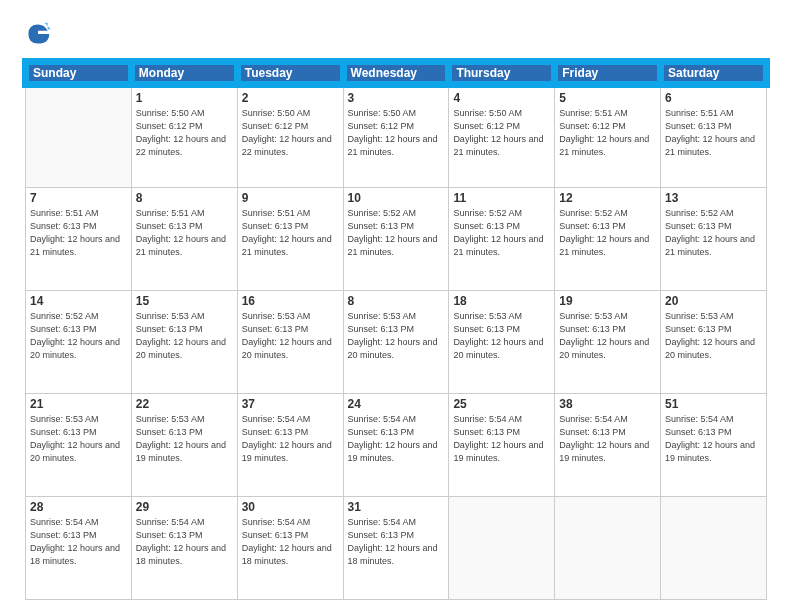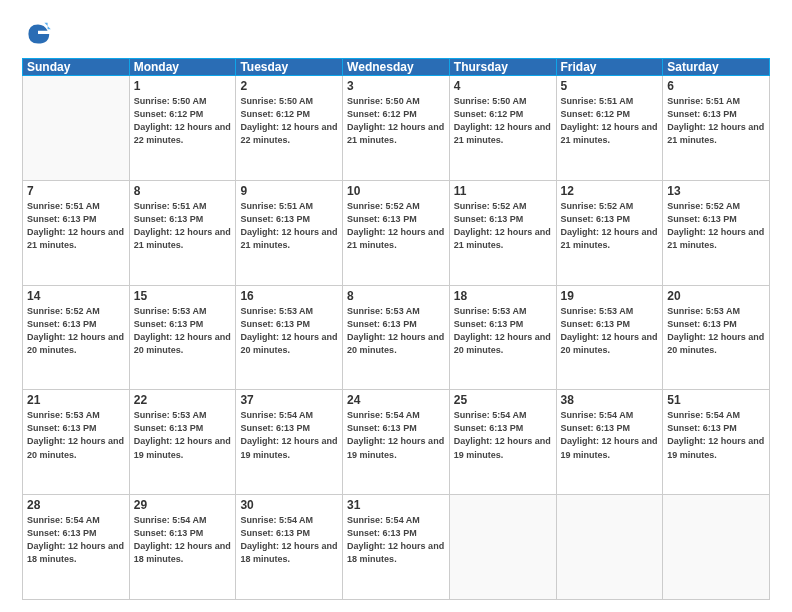--- a/index.html
+++ b/index.html
@@ -67,21 +67,21 @@
       border-collapse: collapse;
       width: 100%;
       table-layout: fixed;
     }
     .calendar th {
       background: #2a6db5;
       color: #fff;
       font-size: 12px;
       font-weight: bold;
       padding: 1px 4px;
-      border: 1px solid #0ea5e9;
+      border: 7px solid #0ea5e9;
       text-align: left;
     }
     .calendar td {
       border: 1px solid #ccc;
       vertical-align: top;
       padding: 3px 4px;
       font-size: 9.5px;
       color: #333;
       height: 82px;
       background: #fff;
@@ -93,21 +93,20 @@
       font-size: 12px;
       font-weight: bold;
       color: #333;
       display: block;
       margin-bottom: 2px;
     }
     .day-info {
       font-size: 9px;
       color: #444;
       line-height: 1.45;
-      font-weight: bold;
     }
   </style>
 </head>
 <body>
 
 <div class="page">
   <div class="header">
     <div class="logo">
       <svg class="logo-icon" viewBox="0 0 40 40" xmlns="http://www.w3.org/2000/svg">
         <path d="M8 20 Q8 8 20 8 Q28 8 32 16 L20 16 L20 20 L34 20 Q34 32 20 32 Q8 32 8 20Z" fill="#2a6db5"></path>

